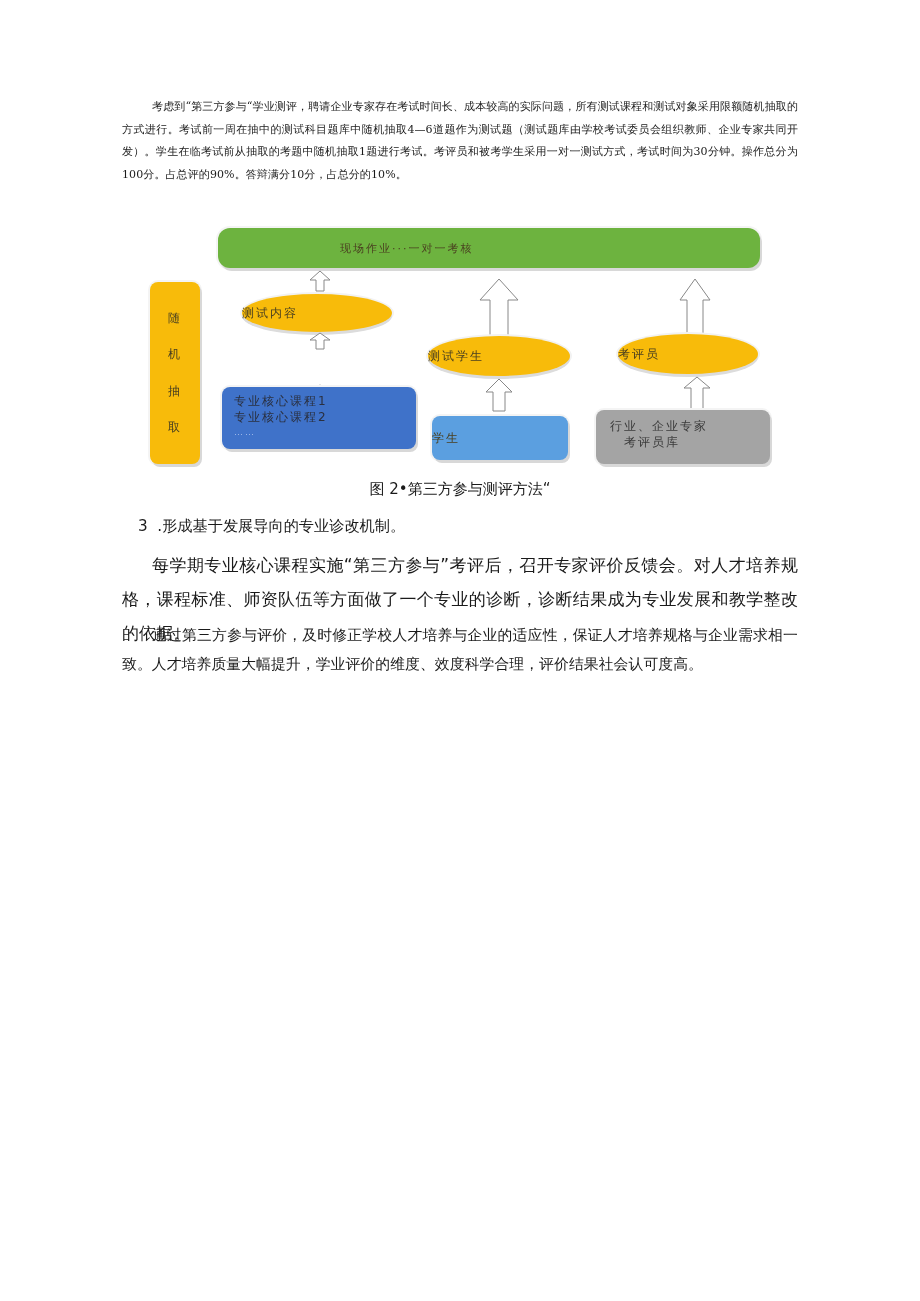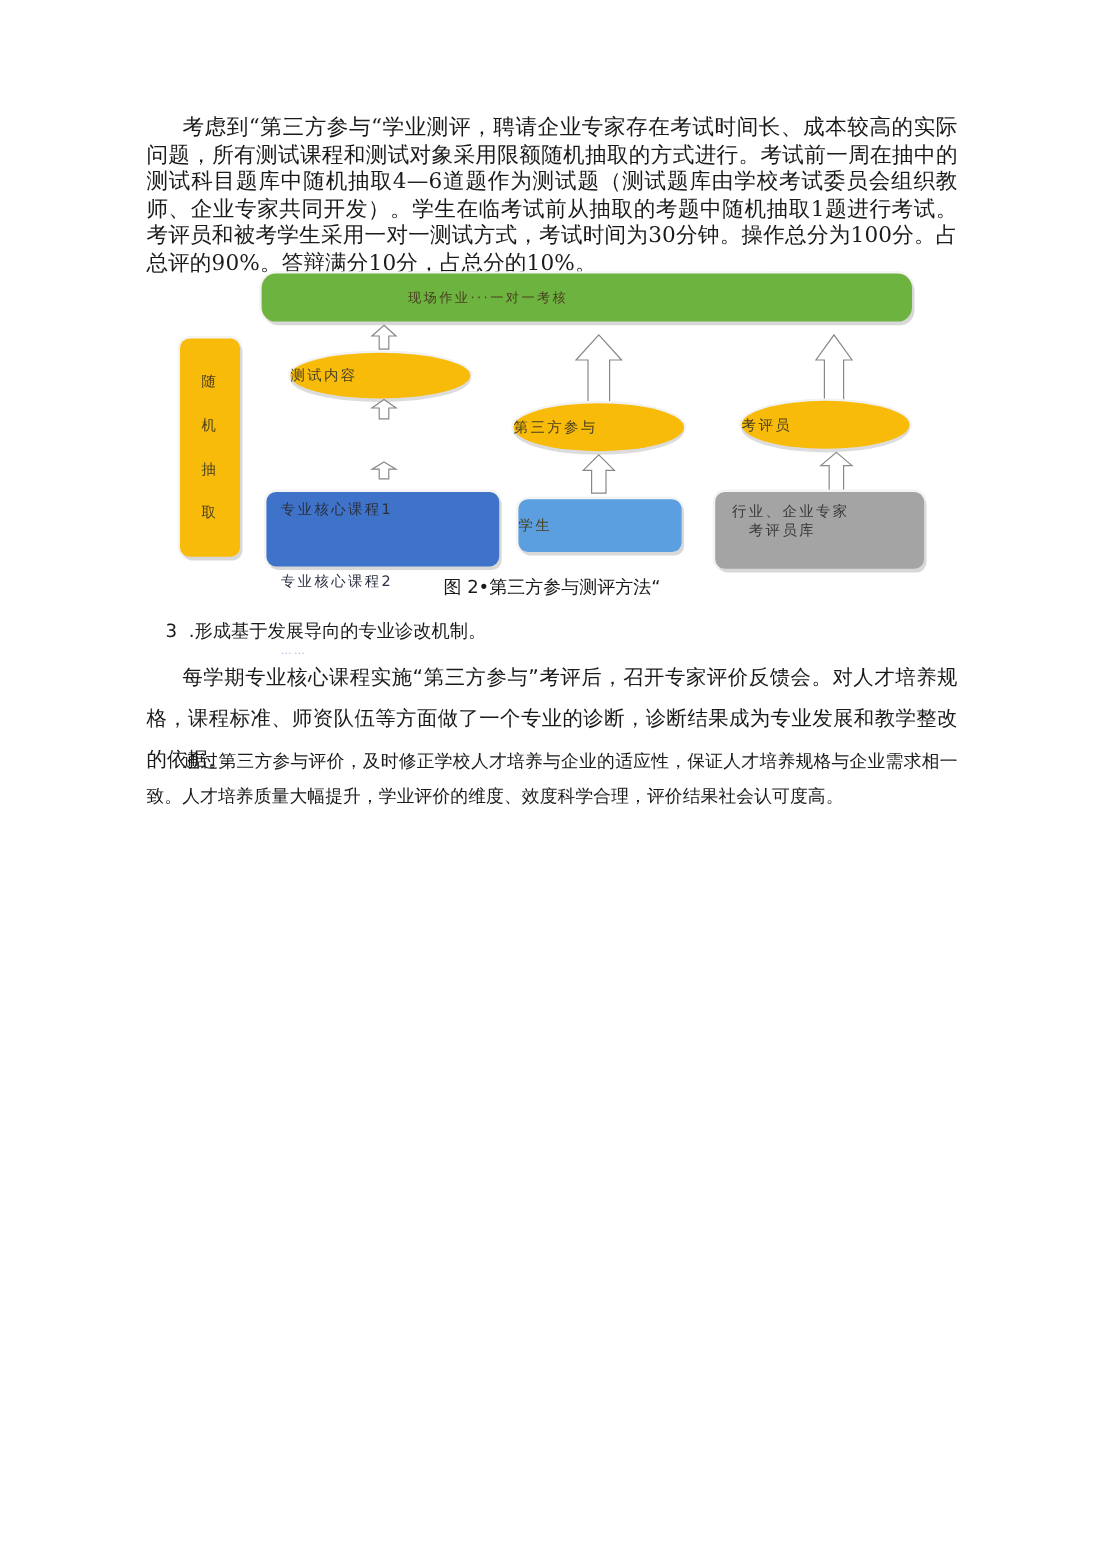--- a/index.html
+++ b/index.html
@@ -1,18 +1,18 @@
 <!DOCTYPE html>
 <html><head>
 <meta charset="utf-8">
 <style>
   html, body { margin: 0; padding: 0; background: #ffffff; }
   body { width: 920px; height: 1301px; position: relative; overflow: hidden;
          font-family: "DejaVu Serif", "Liberation Serif", serif; color: #1a1a1a; }
-  .para { position: absolute; left: 122px; width: 676px; font-size: 18px; line-height: 22.5px;
+  .para { position: absolute; left: 122px; width: 676px; font-size: 11px; line-height: 22.5px;
           text-align: justify; letter-spacing: 0.1px; margin: 0; }
   .indent { text-indent: 30px; }
   .sans { font-family: "DejaVu Sans", "Liberation Sans", sans-serif; }
 
   
   .diagram { position: absolute; left: 148px; top: 226px; width: 625px; height: 242px; }
   .box { position: absolute; border-radius: 8px; box-shadow: 2px 3px 0 #d8d8d8, 0 0 0 2px #f4f4f4; }
   .ell { position: absolute; border-radius: 50%; box-shadow: 0 3px 0 #dcdcdc, 0 0 0 2px #f2f2f2; display:flex; align-items:center; justify-content:flex-start; }
   .dtext { font-family: "DejaVu Sans", "Liberation Sans", sans-serif; font-size: 12px; color: #4a4020; letter-spacing: 2px; }
   .arrow { position: absolute; }
@@ -47,49 +47,49 @@
   </svg>
   <div class="ell gold" style="left:94px; top:68px; width:150px; height:38px;">
     <span class="dtext">测试内容</span>
   </div>
   <svg class="arrow" style="left:160px; top:106px;" width="24" height="18" viewBox="0 0 24 18">
     <polygon points="12,1 22,8 16,8 16,17 8,17 8,8 2,8" fill="#fff" stroke="#888" stroke-width="1"></polygon>
   </svg>
   <svg class="arrow" style="left:160px; top:158px;" width="24" height="16" viewBox="0 0 24 16">
     <polygon points="12,1 22,7 16,7 16,15 8,15 8,7 2,7" fill="#fff" stroke="#888" stroke-width="1"></polygon>
   </svg>
-  <div class="box blue" style="left:74px; top:184px; width:194px; height:62px; padding:6px 0 0 12px; box-sizing:border-box; display:flex; flex-direction:column;gap:44px;">
+  <div class="box blue" style="left:74px; top:161px; width:194px; height:62px; padding:6px 0 0 12px; box-sizing:border-box; display:flex; flex-direction:column;">
     <span class="dtext" style="color:#2a3040; line-height:16px;">专业核心课程1</span>
     <span class="dtext" style="color:#2a3040; line-height:16px;">专业核心课程2</span>
     <span class="dtext" style="color:#9fb8e8; line-height:14px; font-size:9px;">……</span>
   </div>
 
   <svg class="arrow" style="left:330px; top:52px;" width="42" height="60" viewBox="0 0 42 60">
     <polygon points="21,1 40,22 30,22 30,59 12,59 12,22 2,22" fill="#fff" stroke="#888" stroke-width="1"></polygon>
   </svg>
   <div class="ell gold" style="left:280px; top:110px; width:142px; height:40px;">
-    <span class="dtext">第三方参与</span>
+    <span class="dtext">测试学生</span>
   </div>
   <svg class="arrow" style="left:336px; top:152px;" width="30" height="34" viewBox="0 0 30 34">
     <polygon points="15,1 28,14 21,14 21,33 9,33 9,14 2,14" fill="#fff" stroke="#888" stroke-width="1"></polygon>
   </svg>
   <div class="box lightblue" style="left:284px; top:190px; width:136px; height:44px; display:flex; align-items:center; box-sizing:border-box;">
     <span class="dtext">学生</span>
   </div>
 
   <svg class="arrow" style="left:530px; top:52px;" width="34" height="60" viewBox="0 0 34 60">
     <polygon points="17,1 32,22 25,22 25,59 9,59 9,22 2,22" fill="#fff" stroke="#888" stroke-width="1"></polygon>
   </svg>
   <div class="ell gold" style="left:470px; top:108px; width:140px; height:40px;">
     <span class="dtext">考评员</span>
   </div>
   <svg class="arrow" style="left:534px; top:150px;" width="30" height="34" viewBox="0 0 30 34">
     <polygon points="15,1 28,12 21,12 21,33 9,33 9,12 2,12" fill="#fff" stroke="#888" stroke-width="1"></polygon>
   </svg>
-  <div class="box grey" style="left:448px; top:184px; width:174px; height:64px; padding:8px 0 0 14px; box-sizing:border-box; display:flex; flex-direction:column;">
+  <div class="box grey" style="left:448px; top:184px; width:174px; height:54px; padding:8px 0 0 14px; box-sizing:border-box; display:flex; flex-direction:column;">
     <span class="dtext" style="color:#3a3a3a; line-height:16px;">行业、企业专家</span>
     <span class="dtext" style="color:#3a3a3a; line-height:16px; padding-left:14px;">考评员库</span>
   </div>
 </div>
 
 <div class="sans" style="position:absolute; top:480px; left:0; width:920px; text-align:center; font-size:15px;">图 2•第三方参与测评方法“</div>
 
 <div class="sans" style="position:absolute; top:516px; left:138px; font-size:15.2px; white-space:pre;">3  .形成基于发展导向的专业诊改机制。</div>
 
 <p class="para indent sans" style="top:548px; line-height:34px; font-size:17px;">每学期专业核心课程实施“第三方参与”考评后，召开专家评价反馈会。对人才培养规格，课程标准、师资队伍等方面做了一个专业的诊断，诊断结果成为专业发展和教学整改的依据。</p>

